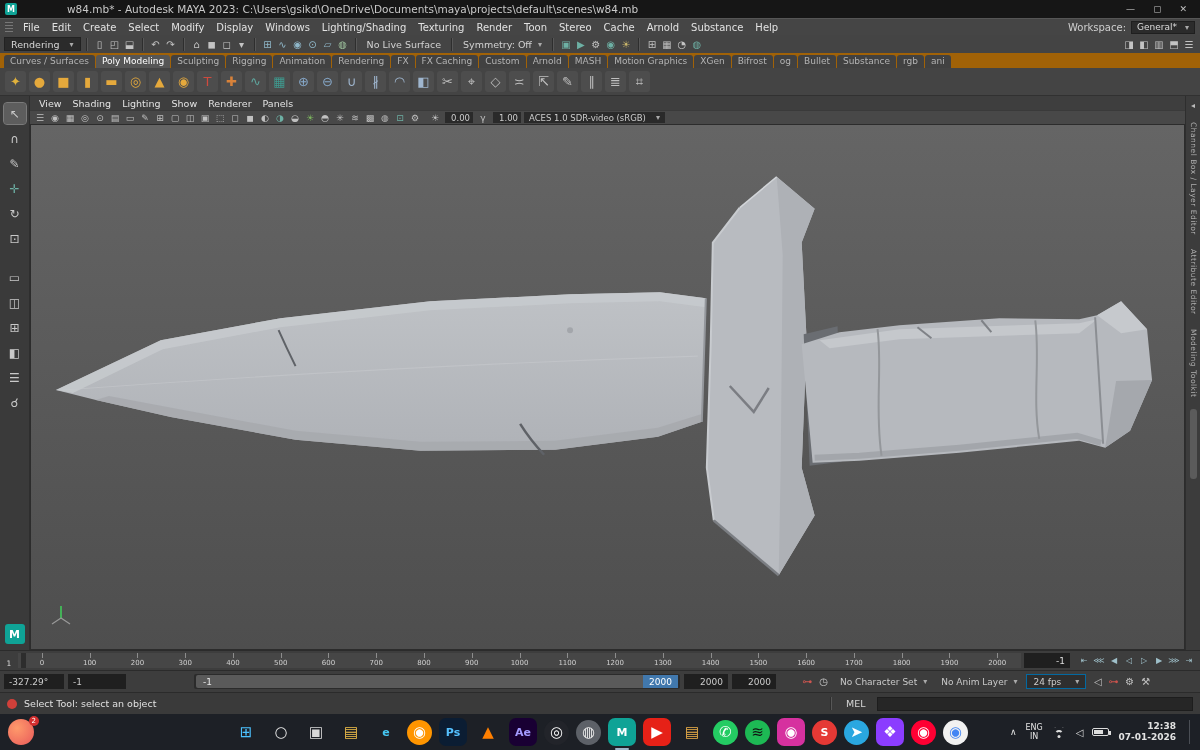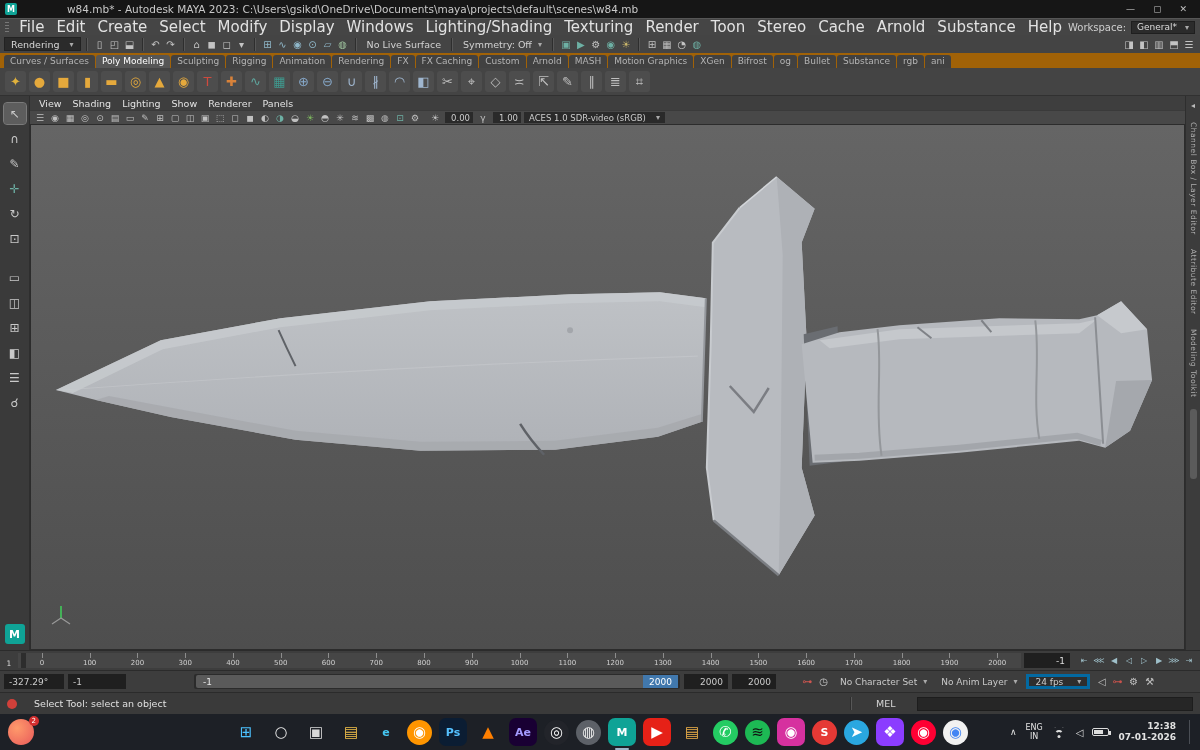--- a/index.html
+++ b/index.html
@@ -8,21 +8,21 @@
 
   
   .titlebar{height:18px;background:#161616;display:flex;align-items:center;gap:6px;padding:0 5px;flex:none;}
   .appicon{width:12px;height:12px;background:#0fa396;color:#fff;font-size:8px;font-weight:bold;display:flex;align-items:center;justify-content:center;border-radius:2px;flex:none;}
   .titlebar .title{flex:1;font-size:10.5px;color:#c9c9c9;white-space:nowrap;overflow:hidden;margin-left:44px;}
   .winbtns{display:flex;gap:18px;padding:0 8px;color:#c0c0c0;font-size:9px;}
 
   
   .menubar{height:17px;background:#454545;border-top:1px solid #565656;display:flex;align-items:center;padding:0 5px;flex:none;}
   .grip{width:8px;height:10px;margin-right:4px;background:linear-gradient(#777 1px,transparent 1px) 0 0/100% 3px;}
-  .mi{padding:0 6px;color:#e2e2e2;font-size:15px;white-space:nowrap;}
+  .mi{padding:0 6px;color:#e2e2e2;font-size:10px;white-space:nowrap;}
   .workspace{margin-left:auto;display:flex;align-items:center;gap:5px;color:#cfcfcf;}
   .wsel{background:#2b2b2b;border:1px solid #1f1f1f;height:13px;display:flex;align-items:center;gap:8px;padding:0 5px;font-size:9px;color:#ddd;}
   .car::after{content:"▾";font-size:8px;color:#aaa;}
 
   
   .statusline{height:18px;background:#444;display:flex;align-items:center;padding:0 4px;gap:2px;flex:none;}
   .menuset{background:#2b2b2b;border:1px solid #222;height:14px;display:flex;align-items:center;gap:10px;padding:0 6px;font-size:9.5px;min-width:72px;}
   .sdiv{width:2px;height:13px;border-left:1px solid #2e2e2e;border-right:1px solid #575757;margin:0 3px;flex:none;}
   .sgroup{display:flex;align-items:center;gap:1px;}
   .sic{width:14px;height:14px;display:flex;align-items:center;justify-content:center;font-size:10px;color:#c3c3c3;}
@@ -74,25 +74,25 @@
   .playback{display:flex;align-items:center;gap:1px;padding:0 4px;}
   .pbtn{width:14px;height:14px;display:flex;align-items:center;justify-content:center;font-size:8px;color:#9fc0ca;}
 
   
   .rangeslider{height:22px;background:#3d3d3d;border-top:1px solid #2b2b2b;display:flex;align-items:center;gap:4px;padding:0 4px;font-size:9px;flex:none;}
   .rfield{background:#1f1f1f;height:15px;display:flex;align-items:center;padding:0 5px;color:#ccc;white-space:nowrap;}
   .rangebar{position:relative;width:486px;height:15px;background:#2b2b2b;border-radius:2px;flex:none;}
   .rangebar .bar{position:absolute;left:2px;right:2px;top:1px;bottom:1px;background:#5a5a5a;border-radius:2px;display:flex;align-items:center;padding:0 7px;color:#e8e8e8;}
   .rend{position:absolute;right:2px;top:1px;bottom:1px;background:#4178ad;display:flex;align-items:center;padding:0 6px;color:#fff;}
   .flat{display:flex;align-items:flex-start;gap:6px;color:#c9c9c9;padding:0 5px;white-space:nowrap;}
-  .fpssel{background:#2e2e2e;border:3px solid #0369a1;height:15px;display:flex;align-items:center;gap:14px;padding:0 6px;color:#ccc;white-space:nowrap;}
+  .fpssel{background:#2e2e2e;border:1px solid #0369a1;height:15px;display:flex;align-items:center;gap:14px;padding:0 6px;color:#ccc;white-space:nowrap;}
   .ric{width:15px;height:15px;display:flex;align-items:center;justify-content:center;font-size:10px;color:#c0c0c0;}
 
   
-  .bottombar{height:22px;background:#3a3a3a;border-top:1px solid #2b2b2b;display:flex;align-items:center;padding:0 7px;gap:17px;flex:none;}
+  .bottombar{height:22px;background:#3a3a3a;border-top:1px solid #2b2b2b;display:flex;align-items:center;padding:0 7px;gap:7px;flex:none;}
   .helpdot{width:10px;height:10px;border-radius:50%;background:#d1403a;flex:none;}
   .helptext{width:796px;font-size:9.5px;color:#e0e0e0;white-space:nowrap;overflow:hidden;}
   .mellabel{font-size:9.5px;color:#d5d5d5;padding:0 4px;}
   .melinput{flex:1;height:14px;background:#262626;border:1px solid #1d1d1d;}
 
   
   .taskbar{height:36px;background:#1d2026;display:flex;align-items:center;padding:0 8px;position:relative;flex:none;}
   .widget{position:relative;width:26px;height:26px;border-radius:50%;background:radial-gradient(circle at 35% 35%,#ff9a6b,#e8595a);display:flex;align-items:center;justify-content:center;}
   .badge{position:absolute;top:-3px;right:-5px;background:#d32f2f;color:#fff;font-size:7px;border-radius:7px;padding:0 3px;line-height:10px;}
   .tbcenter{position:absolute;left:50%;transform:translateX(-50%);display:flex;align-items:center;gap:7px;}

